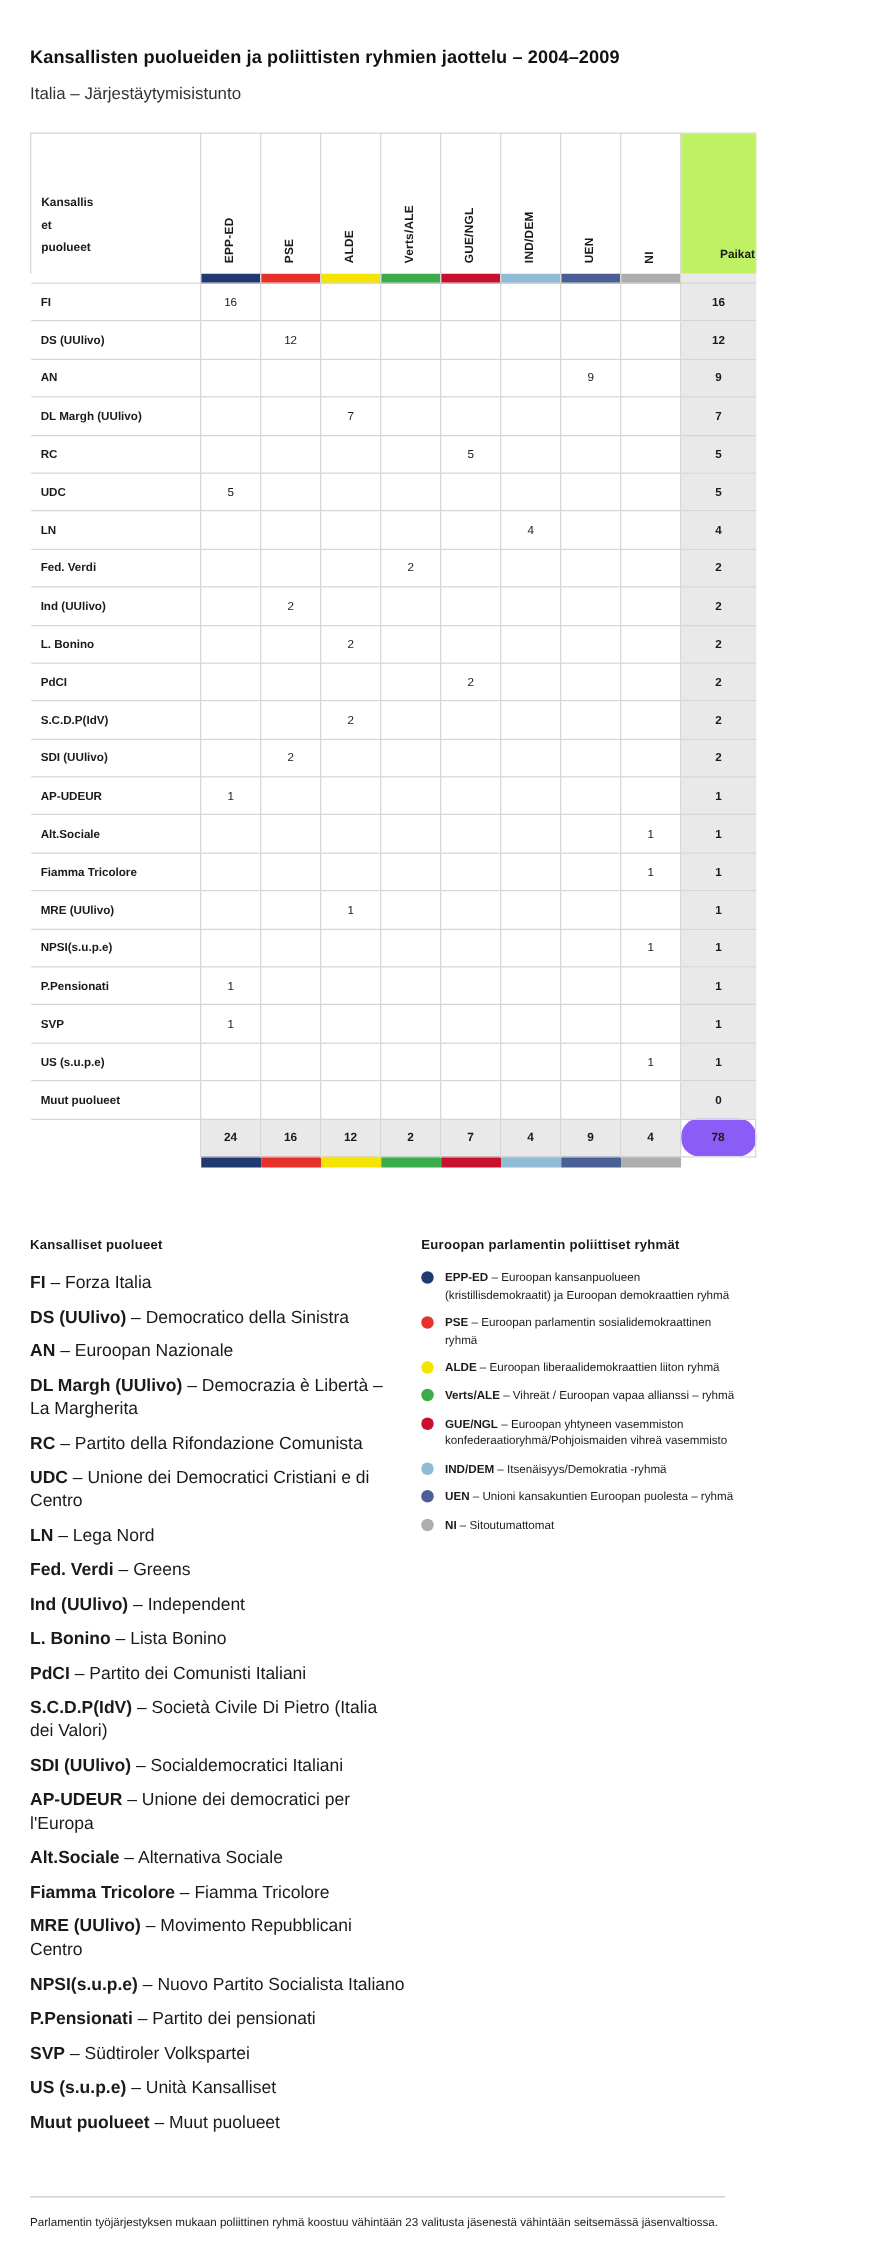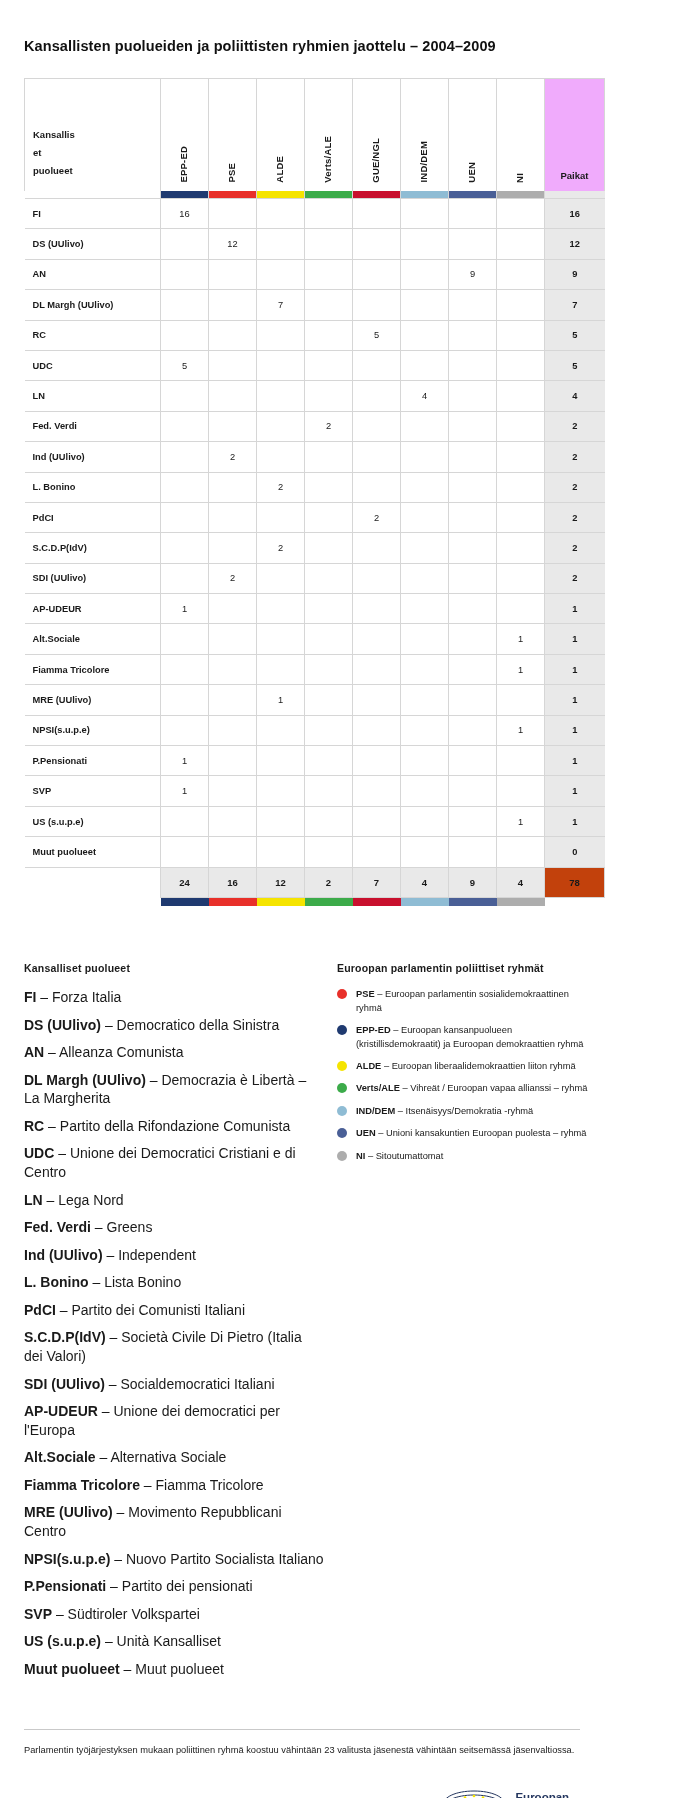--- a/index.html
+++ b/index.html
@@ -75,23 +75,23 @@
     transform: rotate(180deg);
     white-space: nowrap;
     position: absolute;
     bottom: 8px;
     left: 50%;
     margin-left: -7px;
     letter-spacing: 0.2px;
   }
   thead th.total-head {
     height: 112px;
-    background: #f0abfc;
+    background: #bef264;
     vertical-align: bottom;
-    text-align: center;
+    text-align: right;
     font-size: 9.5px;
     font-weight: bold;
     padding-bottom: 10px;
     border-bottom: none;
   }
   tr.colorbar td {
     height: 8px;
     padding: 0;
     border: none;
     border-left: 1px solid #d6d6d6;
@@ -132,21 +132,22 @@
     font-size: 9.5px;
     font-weight: bold;
     text-align: center;
     height: 30px;
   }
   tr.sumrow td.party-cell {
     background: #ffffff;
     border: none;
   }
   tr.sumrow td.total {
-    background: #c2410c;
+    background: #8b5cf6;
+    border-radius: 14px;
   }
   tr.footbar td {
     height: 9px;
     padding: 0;
     border: none;
   }
   tr.footbar td.party-cell, tr.footbar td.total-cell { background: #ffffff; }
 
   
   .legend {
@@ -226,20 +227,21 @@
   }
   .ep-name span { display: block; }
 </style>
 </head>
 <body>
 
 <div class="page">
 
   <div class="header">
     <h1 class="title">Kansallisten puolueiden ja poliittisten ryhmien jaottelu – 2004–2009</h1>
+    <h2 class="subtitle">Italia – Järjestäytymisistunto</h2>
   </div>
 
   <div class="table-wrap">
     <table class="seats">
       <colgroup id="colgroup-seats">
           <col class="col-party">
           <col class="col-group">
           <col class="col-group">
           <col class="col-group">
           <col class="col-group">
@@ -590,21 +592,21 @@
         </tfoot>
     </table>
   </div>
 
   <div class="legend">
     <div class="legend-col-left">
       <div class="legend-title">Kansalliset puolueet</div>
       <div id="party-legend-list">
           <div class="party-line"><b>FI</b> – <span>Forza Italia</span></div>
           <div class="party-line"><b>DS (UUlivo)</b> – <span>Democratico della Sinistra</span></div>
-          <div class="party-line"><b>AN</b> – <span>Alleanza Comunista</span></div>
+          <div class="party-line"><b>AN</b> – <span>Euroopan Nazionale</span></div>
           <div class="party-line"><b>DL Margh (UUlivo)</b> – <span>Democrazia è Libertà – La Margherita</span></div>
           <div class="party-line"><b>RC</b> – <span>Partito della Rifondazione Comunista</span></div>
           <div class="party-line"><b>UDC</b> – <span>Unione dei Democratici Cristiani e di Centro</span></div>
           <div class="party-line"><b>LN</b> – <span>Lega Nord</span></div>
           <div class="party-line"><b>Fed. Verdi</b> – <span>Greens</span></div>
           <div class="party-line"><b>Ind (UUlivo)</b> – <span>Independent</span></div>
           <div class="party-line"><b>L. Bonino</b> – <span>Lista Bonino</span></div>
           <div class="party-line"><b>PdCI</b> – <span>Partito dei Comunisti Italiani</span></div>
           <div class="party-line"><b>S.C.D.P(IdV)</b> – <span>Società Civile Di Pietro (Italia dei Valori)</span></div>
           <div class="party-line"><b>SDI (UUlivo)</b> – <span>Socialdemocratici Italiani</span></div>
@@ -616,34 +618,38 @@
           <div class="party-line"><b>P.Pensionati</b> – <span>Partito dei pensionati</span></div>
           <div class="party-line"><b>SVP</b> – <span>Südtiroler Volkspartei</span></div>
           <div class="party-line"><b>US (s.u.p.e)</b> – <span>Unità Kansalliset</span></div>
           <div class="party-line"><b>Muut puolueet</b> – <span>Muut puolueet</span></div>
         </div>
     </div>
     <div class="legend-col-right">
       <div class="legend-title">Euroopan parlamentin poliittiset ryhmät</div>
       <div id="group-legend-list">
           <div class="grp-line">
+            <span class="dot" style="background: rgb(31, 58, 112);"></span>
+            <span class="grp-text"><b>EPP-ED</b> – <span>Euroopan kansanpuolueen (kristillisdemokraatit) ja Euroopan demokraattien ryhmä</span></span>
+          </div>
+          <div class="grp-line">
             <span class="dot" style="background: rgb(232, 48, 42);"></span>
             <span class="grp-text"><b>PSE</b> – <span>Euroopan parlamentin sosialidemokraattinen ryhmä</span></span>
           </div>
           <div class="grp-line">
-            <span class="dot" style="background: rgb(31, 58, 112);"></span>
-            <span class="grp-text"><b>EPP-ED</b> – <span>Euroopan kansanpuolueen (kristillisdemokraatit) ja Euroopan demokraattien ryhmä</span></span>
-          </div>
-          <div class="grp-line">
             <span class="dot" style="background: rgb(245, 228, 0);"></span>
             <span class="grp-text"><b>ALDE</b> – <span>Euroopan liberaalidemokraattien liiton ryhmä</span></span>
           </div>
           <div class="grp-line">
             <span class="dot" style="background: rgb(60, 171, 74);"></span>
             <span class="grp-text"><b>Verts/ALE</b> – <span>Vihreät / Euroopan vapaa allianssi – ryhmä</span></span>
+          </div>
+          <div class="grp-line">
+            <span class="dot" style="background: rgb(200, 16, 46);"></span>
+            <span class="grp-text"><b>GUE/NGL</b> – <span>Euroopan yhtyneen vasemmiston konfederaatioryhmä/Pohjoismaiden vihreä vasemmisto</span></span>
           </div>
           <div class="grp-line">
             <span class="dot" style="background: rgb(143, 188, 212);"></span>
             <span class="grp-text"><b>IND/DEM</b> – <span>Itsenäisyys/Demokratia -ryhmä</span></span>
           </div>
           <div class="grp-line">
             <span class="dot" style="background: rgb(74, 95, 150);"></span>
             <span class="grp-text"><b>UEN</b> – <span>Unioni kansakuntien Euroopan puolesta – ryhmä</span></span>
           </div>
           <div class="grp-line">

